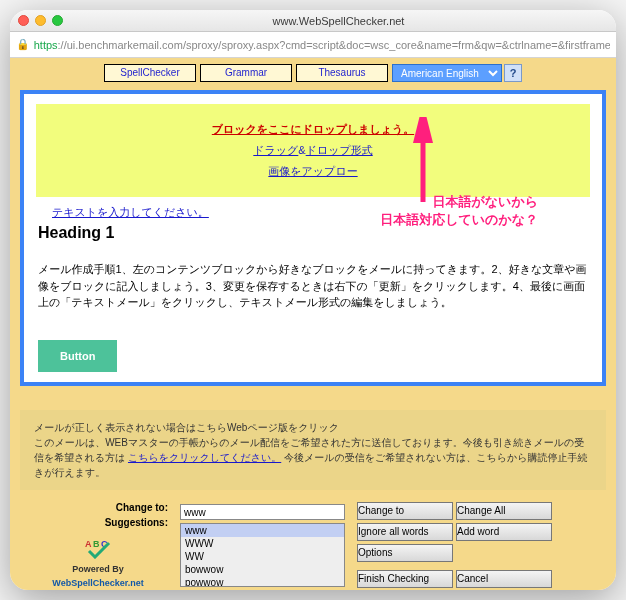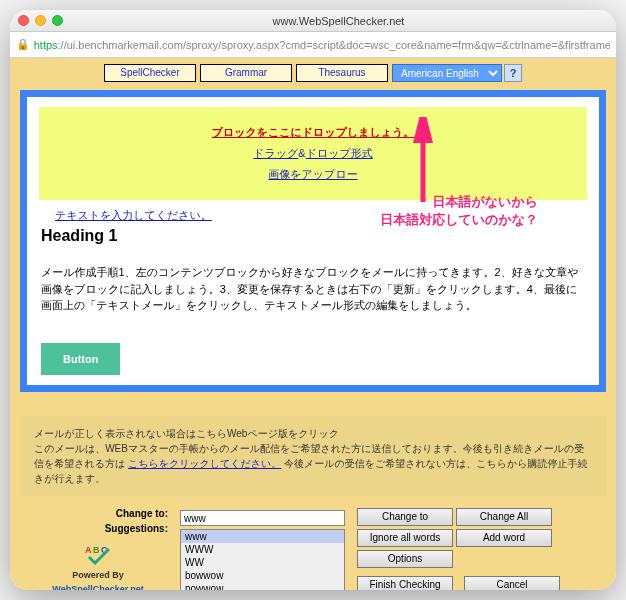--- a/index.html
+++ b/index.html
@@ -14,21 +14,21 @@
 .addr{display:flex;align-items:center;height:26px;padding:2px 6px;border-bottom:1px solid #d4d4d4;gap:4px;background:#fff}
 .lock{color:#19a84c;font-size:11px}
 .url{font-size:11px;color:#888;white-space:nowrap;overflow:hidden}
 .url .g{color:#19a84c}
 .content{flex:1;background:#f5d98a;overflow:auto;position:relative}
 .toolbar{display:flex;justify-content:center;gap:4px;padding:6px 0 4px;background:#f5d98a}
 .tab{width:92px;height:18px;font-size:10px;font-weight:normal;text-align:center;line-height:16px;border:1px solid #000;color:#1d1fcf;background:#fff8d4;cursor:pointer}
 .lang-wrap{display:flex;align-items:center}
 .lang{width:110px;height:18px;font-size:10px;background:#5c9fff;color:#fff;border:1px solid #2b6fcc;padding:0 4px;cursor:pointer}
 .help{width:18px;height:18px;background:#d0e0f8;border:1px solid #7a99c9;color:#224a8a;font-weight:bold;font-size:11px;text-align:center;line-height:16px;margin-left:2px;cursor:pointer}
-.editor{margin:4px 10px 0;background:#fff;border:7px solid #3b82f6;min-height:270px}
+.editor{margin:4px 10px 0;background:#fff;border:4px solid #3b82f6;min-height:270px}
 .yellow-box{background:#f2fd7d;margin:10px 12px 8px;padding:12px;text-align:center;font-size:11px}
 .bl{color:#1818cc;text-decoration:underline;cursor:pointer}
 .bl2{color:#1818cc;cursor:pointer}
 .red-u{color:#c00;text-decoration:underline;font-weight:bold}
 .yb-line{margin:6px 0}
 .enter-text{margin:4px 28px;font-size:11px}
 .h1{font:bold 16px Arial;margin:4px 14px}
 .para{font-size:11px;margin:19px 14px;line-height:1.5}
 .btn-green{display:inline-block;background:#4dc29a;color:#fff;font:bold 11px Arial;padding:10px 22px;margin:10px 14px;cursor:pointer}
 .footer{margin:24px 10px 0;background:#ebd589;padding:10px 14px;font-size:10px;color:#333;line-height:1.5}
@@ -38,22 +38,22 @@
 .left-col div{margin-bottom:4px}
 .logo{margin-top:8px;font-size:9px;text-align:center}
 .logo .pw{color:#333;font-weight:bold}
 .logo .wsc{color:#1258a8;font-weight:bold}
 .mid-col{width:165px}
 .change-input{width:165px;height:16px;font-size:10px;border:1px solid #888;padding:0 3px;background:#fff}
 .sugg-box{width:165px;height:64px;border:1px solid #888;background:#eee;font-size:10px;margin-top:3px;overflow:auto}
 .sugg-box div{padding:1px 4px;cursor:pointer}
 .sugg-box .sel{background:#c2cff3}
 .btn-grid{display:grid;grid-template-columns:96px 96px;gap:3px}
-.ab{height:18px;font-size:10px;border:1px solid #777;background:linear-gradient(#f4f4f4,#d8d8d8);cursor:pointer;line-height:16px;text-align:center}
-.btn-row2{margin-top:8px;display:grid;grid-template-columns:96px 96px;gap:11px}
+.ab{height:18px;font-size:10px;border:1px solid #777;background:linear-gradient(#f4f4f4,#d8d8d8);cursor:pointer;line-height:16px;text-align:left}
+.btn-row2{margin-top:8px;display:grid;grid-template-columns:96px 96px;gap:3px}
 .callout{position:absolute;top:135px;left:318px;width:210px;pointer-events:none}
 .callout-text{color:#ff1f7d;font-weight:bold;font-size:13px;text-align:right;line-height:1.4;margin-left:40px;white-space:nowrap}
 .arrow-svg{position:absolute;top:-76px;left:80px}
 .logo-icon{width:30px;height:24px;margin:0 auto 2px;display:flex;align-items:center;justify-content:center}
 </style>
 </head>
 <body>
 
 <div class="mac-window">
   <div class="titlebar">

